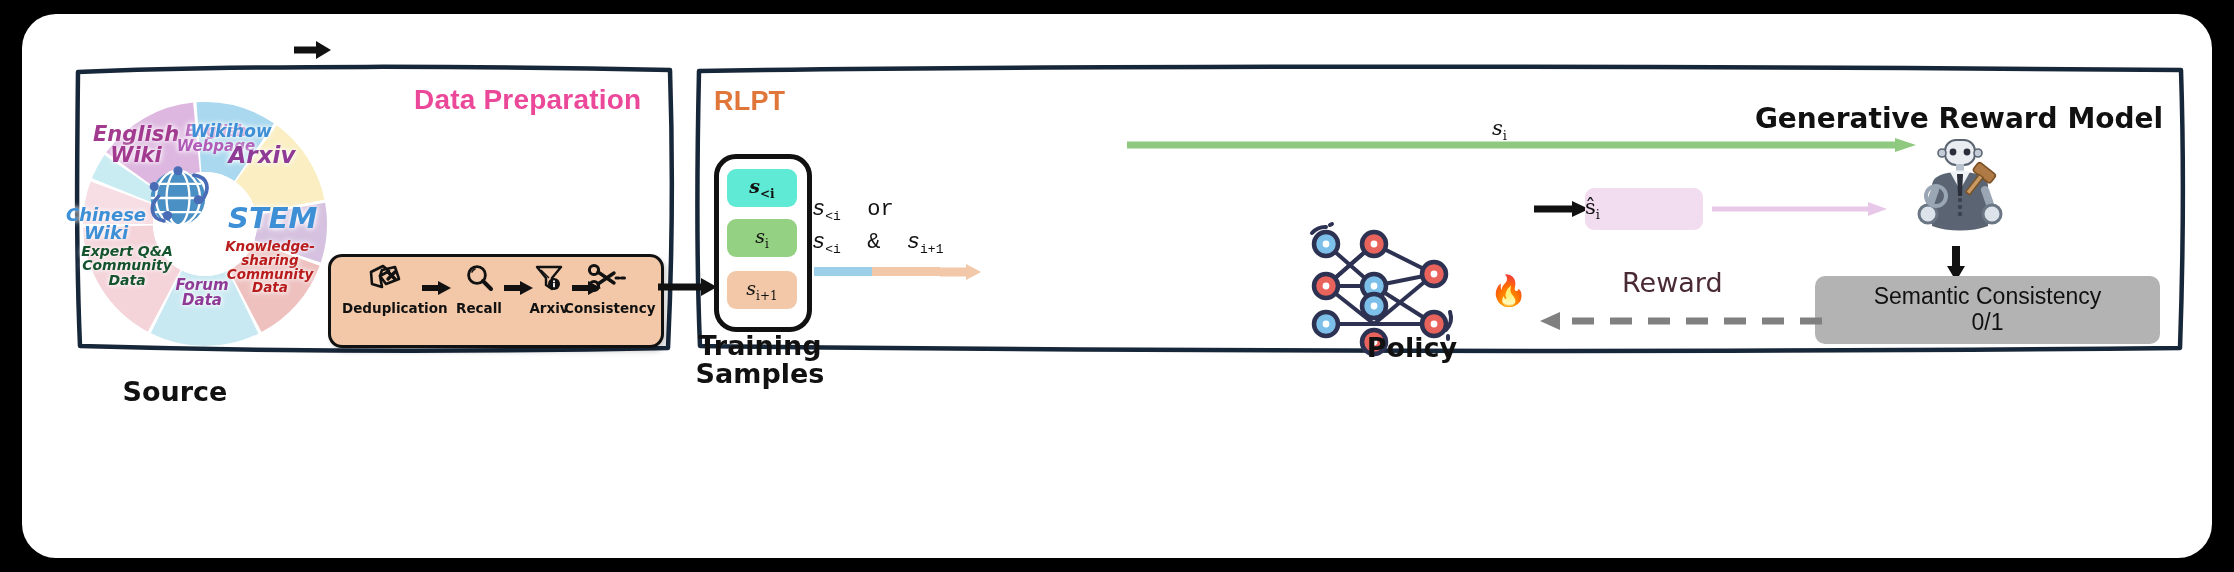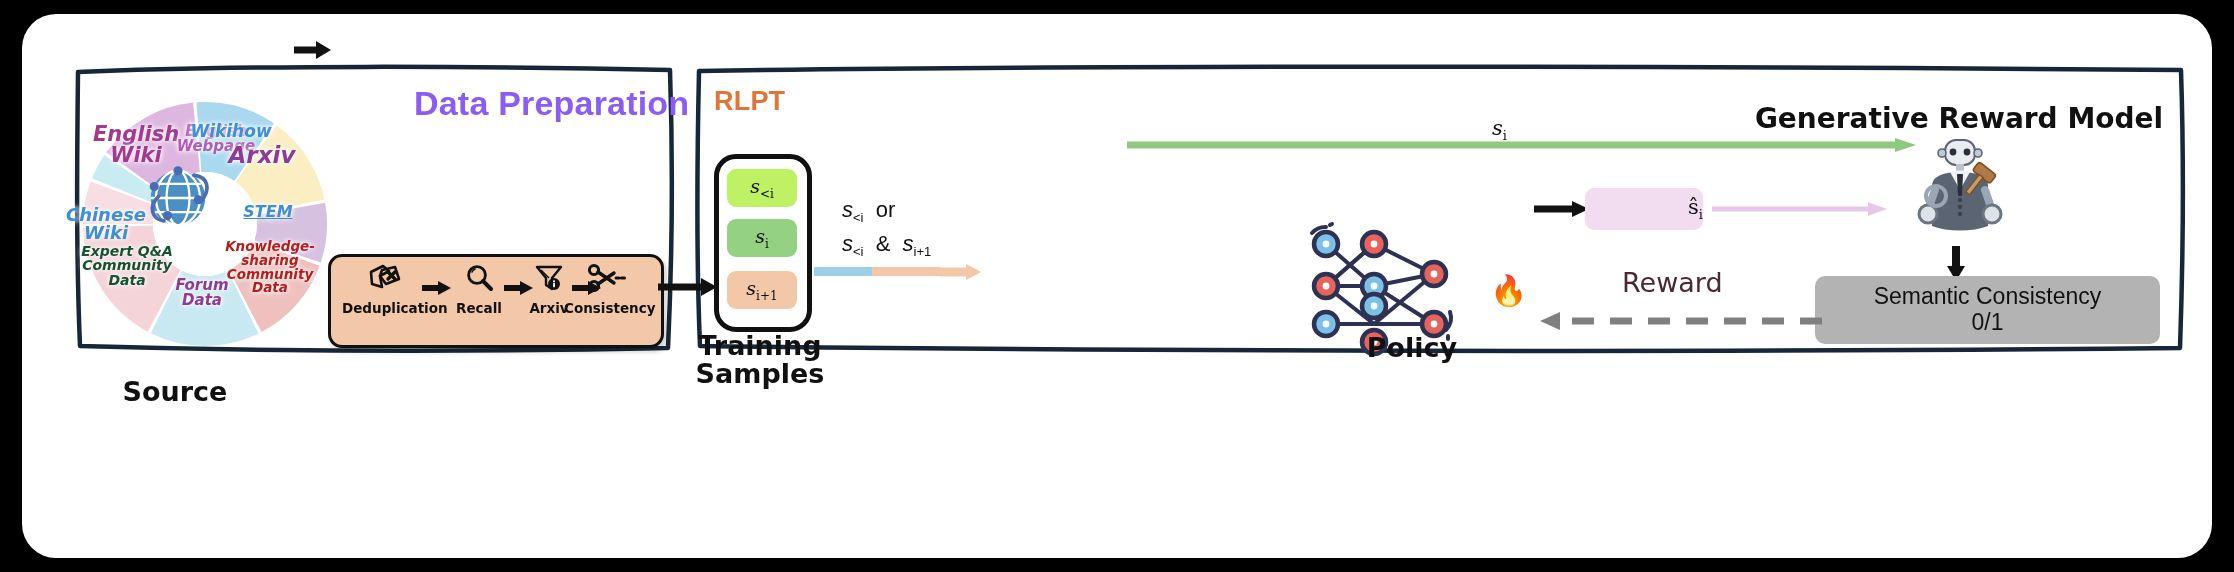--- a/index.html
+++ b/index.html
@@ -7,21 +7,21 @@
   #stage{position:relative;width:2234px;height:572px;background:#000;overflow:hidden;}
   #card{position:absolute;left:22px;top:14px;width:2190px;height:544px;background:#fff;border-radius:34px;}
 
   .panel{position:absolute;background:#fff;}
   .panel .edge{position:absolute;inset:0;}
   .panel-title{position:absolute;font-weight:bold;letter-spacing:.2px;white-space:nowrap;}
 
   #panelLeft{left:52px;top:48px;width:600px;height:292px;}
   #panelRight{left:672px;top:48px;width:1492px;height:292px;}
 
-  #titleDataPrep{left:392px;top:70px;font-size:34px;color:#8b5cf6;}
+  #titleDataPrep{left:392px;top:70px;font-size:28px;color:#ec4899;}
   #titleRLPT{left:692px;top:72px;font-size:27px;color:#e0763a;}
 
   
   #donutWrap{position:absolute;left:58px;top:85px;width:250px;height:250px;}
   #donutSvg{position:absolute;left:0;top:0;}
   .seg-label{position:absolute;font-family:"DejaVu Sans",sans-serif;font-style:italic;font-weight:bold;
              text-align:center;line-height:1.02;white-space:pre-line;text-shadow:0 0 4px #fff,0 0 7px #fff;}
 
   #globe{position:absolute;left:112px;top:140px;width:88px;height:88px;}
 
@@ -40,34 +40,34 @@
 
   
   #phone{position:absolute;left:692px;top:140px;width:88px;height:168px;
          border:5px solid #111;border-radius:22px;background:#fff;}
   .chip{position:absolute;left:8px;width:70px;height:38px;border-radius:9px;
         display:flex;align-items:center;justify-content:center;
         font-family:"DejaVu Serif",serif;font-size:19px;color:#111;}
   #trainLbl{position:absolute;left:648px;top:318px;width:180px;text-align:center;
             font-size:27px;font-weight:bold;color:#111;font-family:"DejaVu Sans",sans-serif;line-height:1.05;}
 
-  #orText{position:absolute;left:820px;top:180px;width:150px;
-          font-family:Liberation Sans, sans-serif;font-size:22px;color:#111;line-height:1.45;}
+  #orText{position:absolute;left:790px;top:180px;width:150px;
+          font-family:Liberation Mono, monospace;font-size:22px;color:#111;line-height:1.45;}
   #miniBarBlue{position:absolute;left:792px;top:253px;width:58px;height:9px;background:#9ecfe8;}
   #miniBarPeach{position:absolute;left:850px;top:253px;width:68px;height:9px;background:#f2c8a8;}
 
   
   #nn{position:absolute;left:1280px;top:210px;width:210px;height:130px;}
   #policyLbl{position:absolute;left:1300px;top:318px;width:180px;text-align:center;
              font-size:27px;font-weight:bold;color:#111;font-family:"DejaVu Sans",sans-serif;}
   #flame{position:absolute;left:1468px;top:262px;font-size:30px;line-height:1;}
 
   
   #shatBox{position:absolute;left:1563px;top:174px;width:118px;height:42px;background:#f2dcf0;border-radius:9px;
-           display:flex;align-items:center;justify-content:flex-end;}
+           display:flex;align-items:center;justify-content:flex-start;}
   #shatTxt{font-family:"DejaVu Serif",serif;font-size:21px;color:#111;}
 
   #grmTitle{position:absolute;left:1697px;top:88px;width:480px;text-align:center;font-size:28px;font-weight:bold;
             color:#111;font-family:"DejaVu Sans",sans-serif;white-space:nowrap;}
   #judge{position:absolute;left:1890px;top:120px;width:96px;height:108px;}
 
   #scBox{position:absolute;left:1793px;top:262px;width:345px;height:68px;background:#b3b3b3;border-radius:10px;
          display:flex;flex-direction:column;align-items:center;justify-content:center;line-height:1.12;}
   .sc-line{font-size:23px;color:#111;font-family:"Liberation Sans",sans-serif;}
 
@@ -106,21 +106,21 @@
         <circle cx="125" cy="125" r="52" fill="#fff"></circle>
       </svg>
     </div>
 
     <div class="seg-label" style="left:60px;top:110px;width:108px;font-size:21px;color:#a23a8f;">English
 Wiki</div>
     <div class="seg-label" style="left:152px;top:110px;width:84px;font-size:15px;color:#b05bb8;">English
 Webpage</div>
     <div class="seg-label" style="left:164px;top:109px;width:90px;font-size:17px;color:#3d8fd6;">Wikihow</div>
     <div class="seg-label" style="left:196px;top:130px;width:88px;font-size:23px;color:#8e3a96;">Arxiv</div>
-    <div class="seg-label" style="left:206px;top:190px;width:80px;font-size:16px;color:#3d8fd6;text-decoration:underline;">STEM</div>
+    <div class="seg-label" style="left:206px;top:190px;width:80px;font-size:29px;color:#3d8fd6;">STEM</div>
     <div class="seg-label" style="left:202px;top:226px;width:92px;font-size:13.5px;color:#b91c1c;">Knowledge-
 sharing
 Community
 Data</div>
     <div class="seg-label" style="left:142px;top:264px;width:76px;font-size:15px;color:#8e3a96;">Forum
 Data</div>
     <div class="seg-label" style="left:58px;top:230px;width:94px;font-size:14px;color:#14532d;">Expert Q&amp;A
 Community
 Data</div>
     <div class="seg-label" style="left:42px;top:192px;width:84px;font-size:18px;color:#3d8fd6;">Chinese
@@ -225,21 +225,21 @@
       </svg>
     </div>
     <div class="panel-title" id="titleRLPT">RLPT</div>
 
     <svg style="position:absolute;left:636px;top:262px;" width="60" height="22" viewBox="0 0 60 22">
       <path d="M0,11 L45,11" stroke="#111" stroke-width="7"></path>
         <path d="M43,2 L59,11 L43,20 Z" fill="#111"></path>
     </svg>
 
     <div id="phone">
-      <div class="chip" style="top:10px;background:#bef264;">
+      <div class="chip" style="top:10px;background:#5eead4;font-weight:bold;">
         <span><i>s</i><sub style="font-size:12px">&lt;i</sub></span>
       </div>
       <div class="chip" style="top:60px;background:#94d182;">
         <span><i>s</i><sub style="font-size:12px">i</sub></span>
       </div>
       <div class="chip" style="top:112px;background:#f2c8a8;">
         <span><i>s</i><sub style="font-size:12px">i+1</sub></span>
       </div>
     </div>
     <div id="trainLbl">Training

